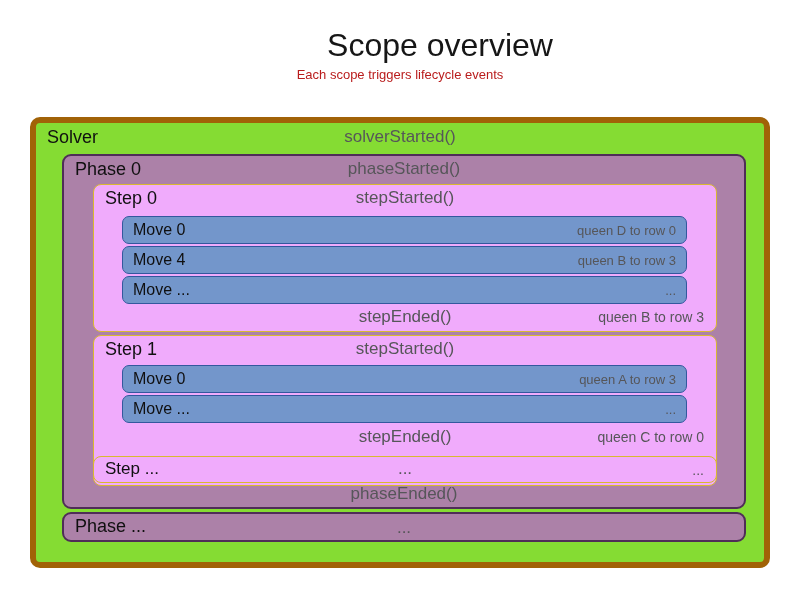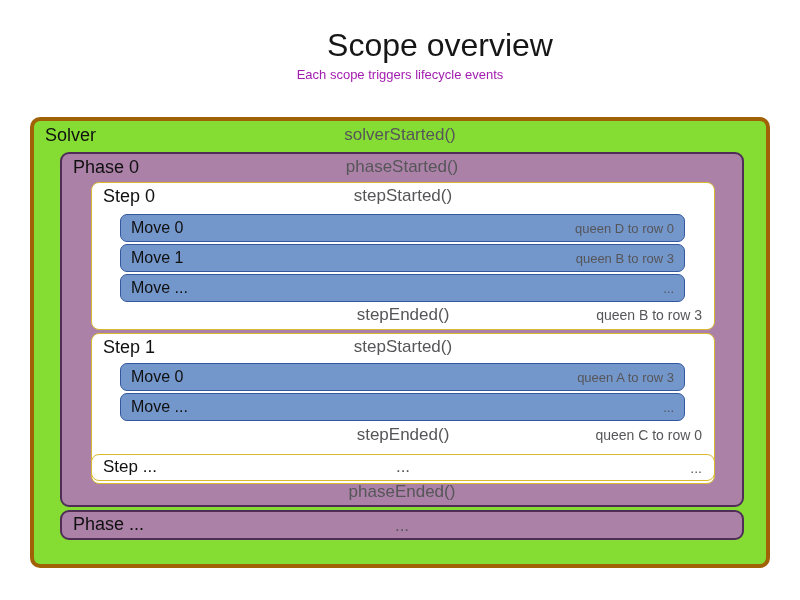--- a/index.html
+++ b/index.html
@@ -7,34 +7,34 @@
     width:800px;height:600px;background:#ffffff;
     font-family:"Liberation Sans", sans-serif;
     position:relative;overflow:hidden;
   }
   .title{
     position:absolute;left:0;top:27px;width:800px;text-align:center;
     font-size:32px;color:#161616;padding-left:40px;
   }
   .subtitle{
     position:absolute;left:0;top:67px;width:800px;text-align:center;
-    font-size:13px;color:#a21caf;
+    font-size:13px;color:#b91c1c;
   }
   .box{position:absolute;box-sizing:border-box;}
   .solver-box{
     left:30px;top:117px;width:740px;height:451px;
-    background:#85DC33;border:4px solid #a16207;border-radius:10px;
+    background:#85DC33;border:6px solid #a16207;border-radius:10px;
   }
   .phase-box{
     background:#AC81A8;border:2px solid #4F2D57;border-radius:9px;
   }
   .phase0{left:26px;top:31px;width:684px;height:355px;}
   .phase-more{left:26px;top:389px;width:684px;height:30px;}
   .step-box{
-    background:#ffffff;border:1px solid #D8B930;border-radius:8px;
+    background:#f0abfc;border:1px solid #D8B930;border-radius:8px;
   }
   .step0{left:29px;top:28px;width:624px;height:148px;}
   .step1{left:29px;top:179px;width:624px;height:151px;}
   .step-more{left:29px;top:300px;width:624px;height:27px;padding-left:44px;}
   .move-box{
     background:#7396CB;border:1.5px solid #33589E;border-radius:7px;
     width:565px;left:28px;height:28px;
   }
   .box-label{
     position:absolute;left:11px;top:4px;font-size:18px;color:#101010;white-space:nowrap;
@@ -68,21 +68,21 @@
 
     <div class="box step-box step0">
       <span class="box-label" style="top:3px;">Step 0</span>
       <span class="lifecycle" style="top:3px;">stepStarted()</span>
 
       <div class="box move-box m0">
         <span class="move-label">Move 0</span>
         <span class="annotation move-annot">queen D to row 0</span>
       </div>
       <div class="box move-box m1">
-        <span class="move-label">Move 1</span>
+        <span class="move-label">Move 4</span>
         <span class="annotation move-annot">queen B to row 3</span>
       </div>
       <div class="box move-box m2">
         <span class="move-label">Move ...</span>
         <span class="annotation move-annot">...</span>
       </div>
 
       <span class="lifecycle" style="top:122px;">stepEnded()</span>
       <span class="annotation ended-annot" style="top:124px;">queen B to row 3</span>
     </div>

